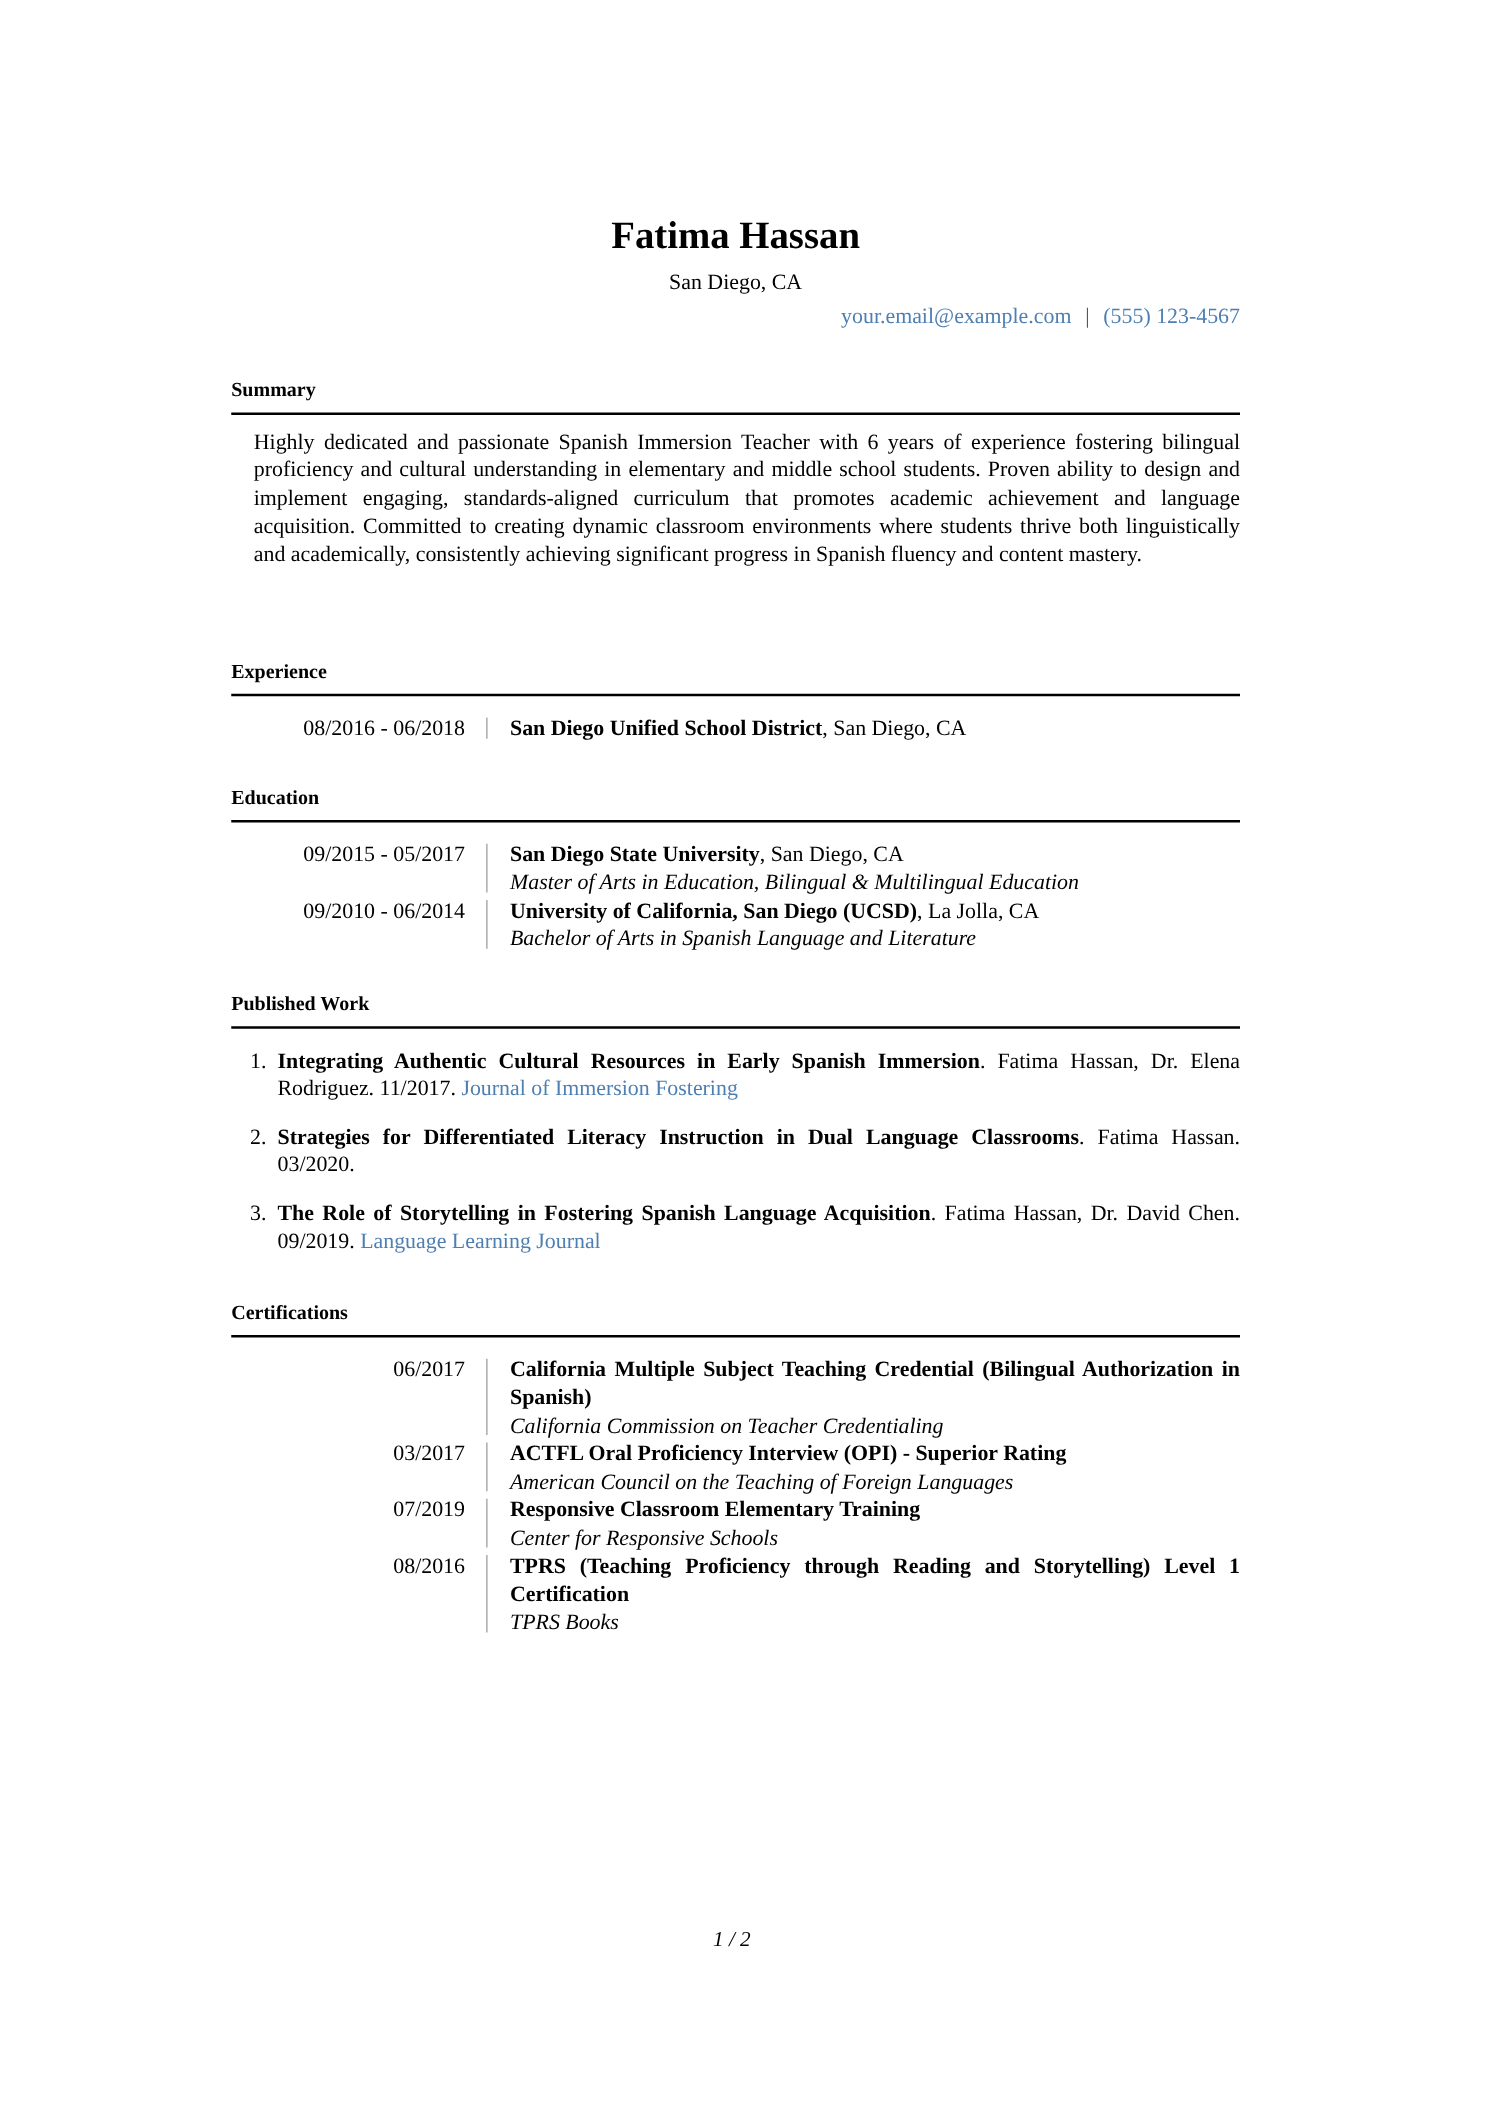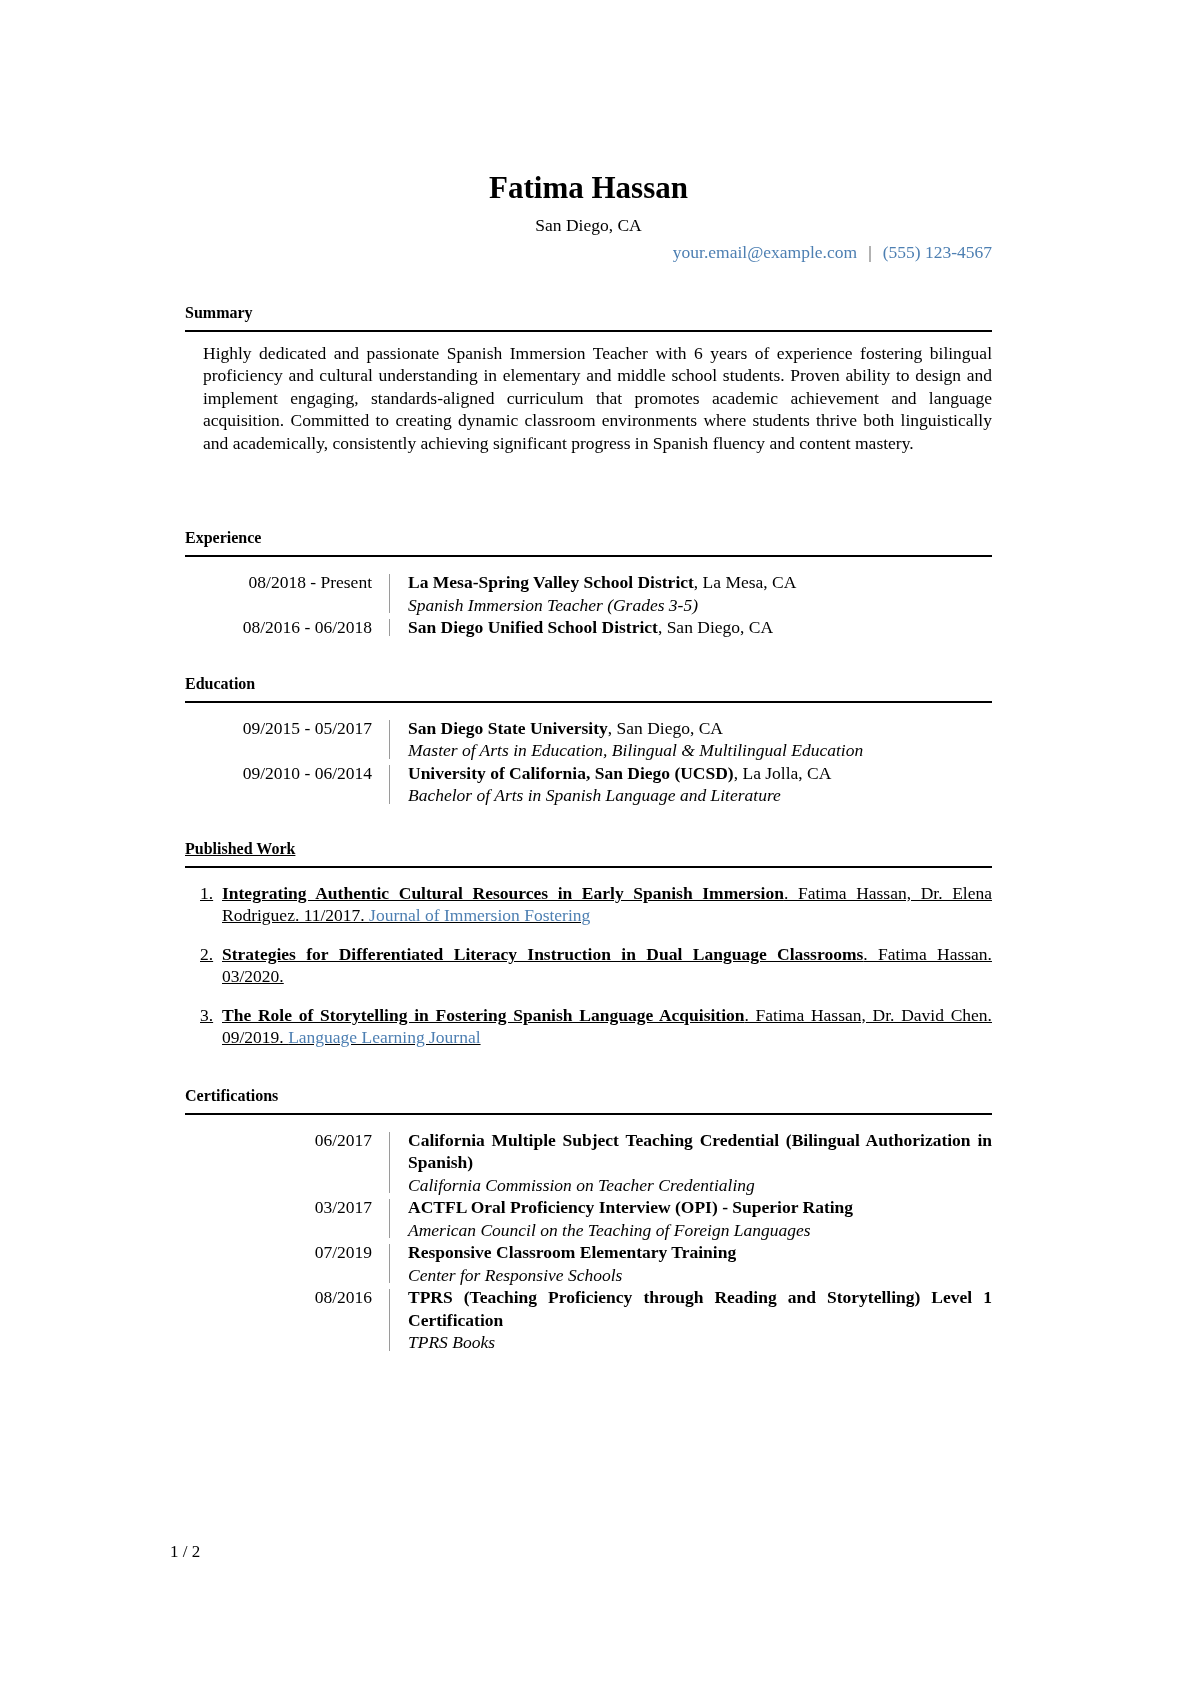--- a/index.html
+++ b/index.html
@@ -27,21 +27,21 @@
     padding-bottom:5px;
   }
   #summary { margin-top:38px; }
   .summary-text {
     margin:10px 0 0 18px;
     font-size:17.5px; line-height:22.5px;
     text-align:justify;
   }
   #experience { margin-top:72px; }
   #education { margin-top:33px; }
-  #published { margin-top:30px;text-decoration:underline; }
+  #published { margin-top:30px; }
   #certifications { margin-top:35px; }
   .entries { margin-top:14px; }
   .entry { display:grid; grid-template-columns:187px 36px 1fr; }
   .entry-dates {
     text-align:right; font-size:17.5px; line-height:22.5px;
   }
   .entry-divider { position:relative; }
   .entry-divider::after {
     content:""; position:absolute; left:17px; top:3px; bottom:3px;
     width:1px; background:var(--divider);
@@ -51,22 +51,22 @@
   .role, .issuer { font-style:italic; display:block; text-align:left; }
   
   .pub-list { margin:14px 0 0 15px; }
   .pub-item { display:grid; grid-template-columns:22px 1fr; margin-top:16px; }
   .pub-item:first-child { margin-top:0; }
   .pub-num { font-size:17.5px; line-height:22.5px; }
   .pub-body { font-size:17.5px; line-height:22.5px; text-align:justify; }
   .pub-body a { color:var(--link); text-decoration:none; cursor:pointer; }
   
   .footer {
-    position:absolute; left:170px; top:1542px; width:807px;
-    text-align:left; font-size:17px;
+    position:absolute; left:182px; top:1542px; width:807px;
+    text-align:center; font-size:17px;font-style:italic;
   }
 </style>
 </head>
 <body>
 
 <div class="page">
 
   <div class="hdr">
     <div class="name">Fatima Hassan</div>
     <div class="location">San Diego, CA</div>
@@ -76,28 +76,20 @@
   </div>
 
   <div class="section" id="summary">
     <div class="section-title">Summary</div>
     <p class="summary-text">Highly dedicated and passionate Spanish Immersion Teacher with 6 years of experience fostering bilingual proficiency and cultural understanding in elementary and middle school students. Proven ability to design and implement engaging, standards-aligned curriculum that promotes academic achievement and language acquisition. Committed to creating dynamic classroom environments where students thrive both linguistically and academically, consistently achieving significant progress in Spanish fluency and content mastery.</p>
   </div>
 
   <div class="section" id="experience">
     <div class="section-title">Experience</div>
     <div class="entries">
-      <div class="entry">
-        <div class="entry-dates">08/2018 - Present</div>
-        <div class="entry-divider"></div>
-        <div class="entry-content">
-          <span class="bold">La Mesa-Spring Valley School District</span><span>, La Mesa, CA</span>
-          <span class="role">Spanish Immersion Teacher (Grades 3-5)</span>
-        </div>
-      </div>
       <div class="entry">
         <div class="entry-dates">08/2016 - 06/2018</div>
         <div class="entry-divider"></div>
         <div class="entry-content">
           <span class="bold">San Diego Unified School District</span><span>, San Diego, CA</span>
         </div>
       </div>
     </div>
   </div>
 

